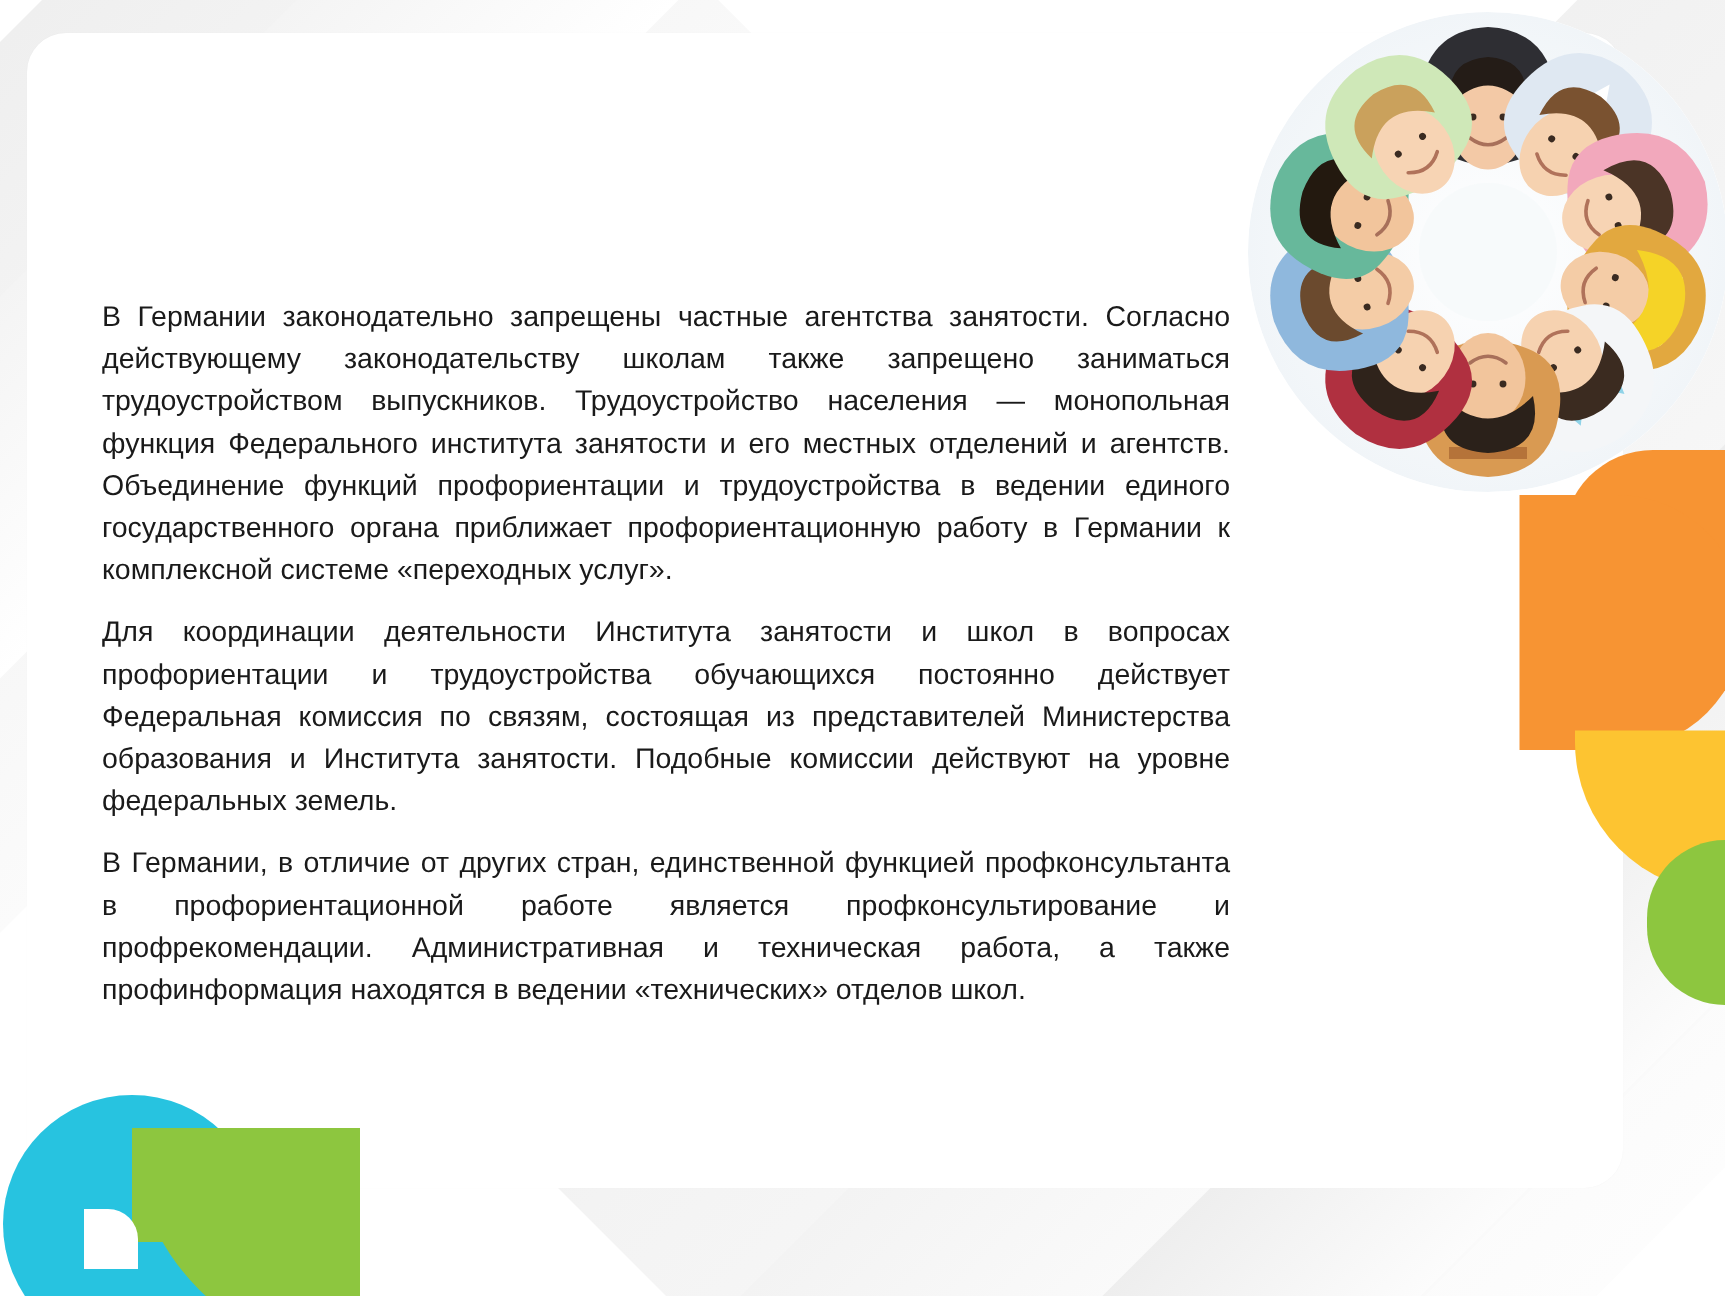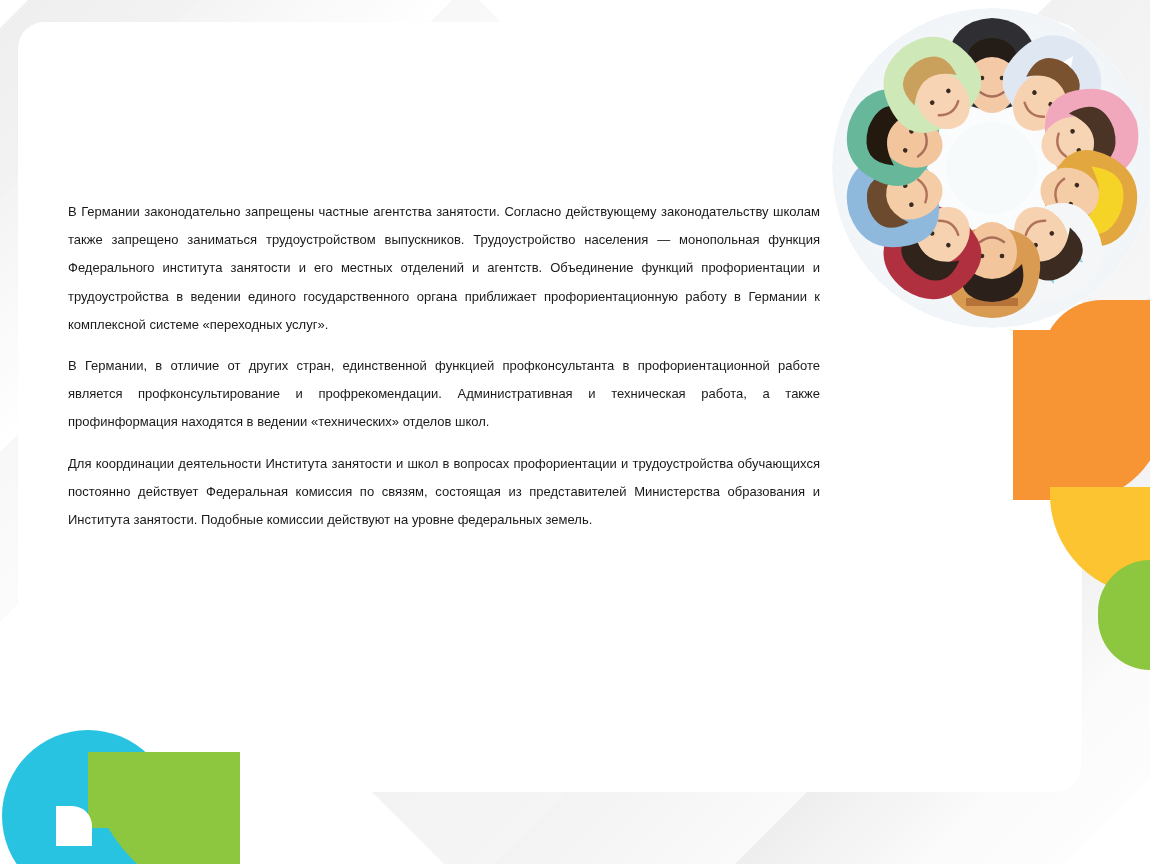--- a/index.html
+++ b/index.html
@@ -147,21 +147,21 @@
 
   
   .text-body {
     position: absolute;
     left: 68px;
     top: 198px;
     width: 752px;
   }
   .para {
     color: #1a1a1a;
-    font-size: 13px;
+    font-size: 19px;
     line-height: 28.2px;
     text-align: justify;
     text-justify: inter-word;
     margin: 0 0 13px 0;
     font-family: "Liberation Sans", sans-serif;
   }
   .para:last-child { margin-bottom: 0; }
 </style>
 </head>
 <body>
@@ -297,17 +297,17 @@
             <circle cx="170" cy="72" r="2.3" fill="#3a2b21"></circle>
         </g>
 
         <circle cx="160" cy="160" r="46" fill="#f6f9fb" opacity="0.9"></circle>
       </g>
     </svg>
   </div>
 
   <div class="text-body">
     <p class="para">В Германии законодательно запрещены частные агентства занятости. Согласно действующему законодательству школам также запрещено заниматься трудоустройством выпускников. Трудоустройство населения — монопольная функция Федерального института занятости и его местных отделений и агентств. Объединение функций профориентации и трудоустройства в ведении единого государственного органа приближает профориентационную работу в Германии к комплексной системе «переходных услуг».</p>
+    <p class="para">Для координации деятельности Института занятости и школ в вопросах профориентации и трудоустройства обучающихся постоянно действует Федеральная комиссия по связям, состоящая из представителей Министерства образования и Института занятости. Подобные комиссии действуют на уровне федеральных земель.</p>
     <p class="para">В Германии, в отличие от других стран, единственной функцией профконсультанта в профориентационной работе является профконсультирование и профрекомендации. Административная и техническая работа, а также профинформация находятся в ведении «технических» отделов школ.</p>
-    <p class="para">Для координации деятельности Института занятости и школ в вопросах профориентации и трудоустройства обучающихся постоянно действует Федеральная комиссия по связям, состоящая из представителей Министерства образования и Института занятости. Подобные комиссии действуют на уровне федеральных земель.</p>
   </div>
 
 </div>
 
 </body></html>

